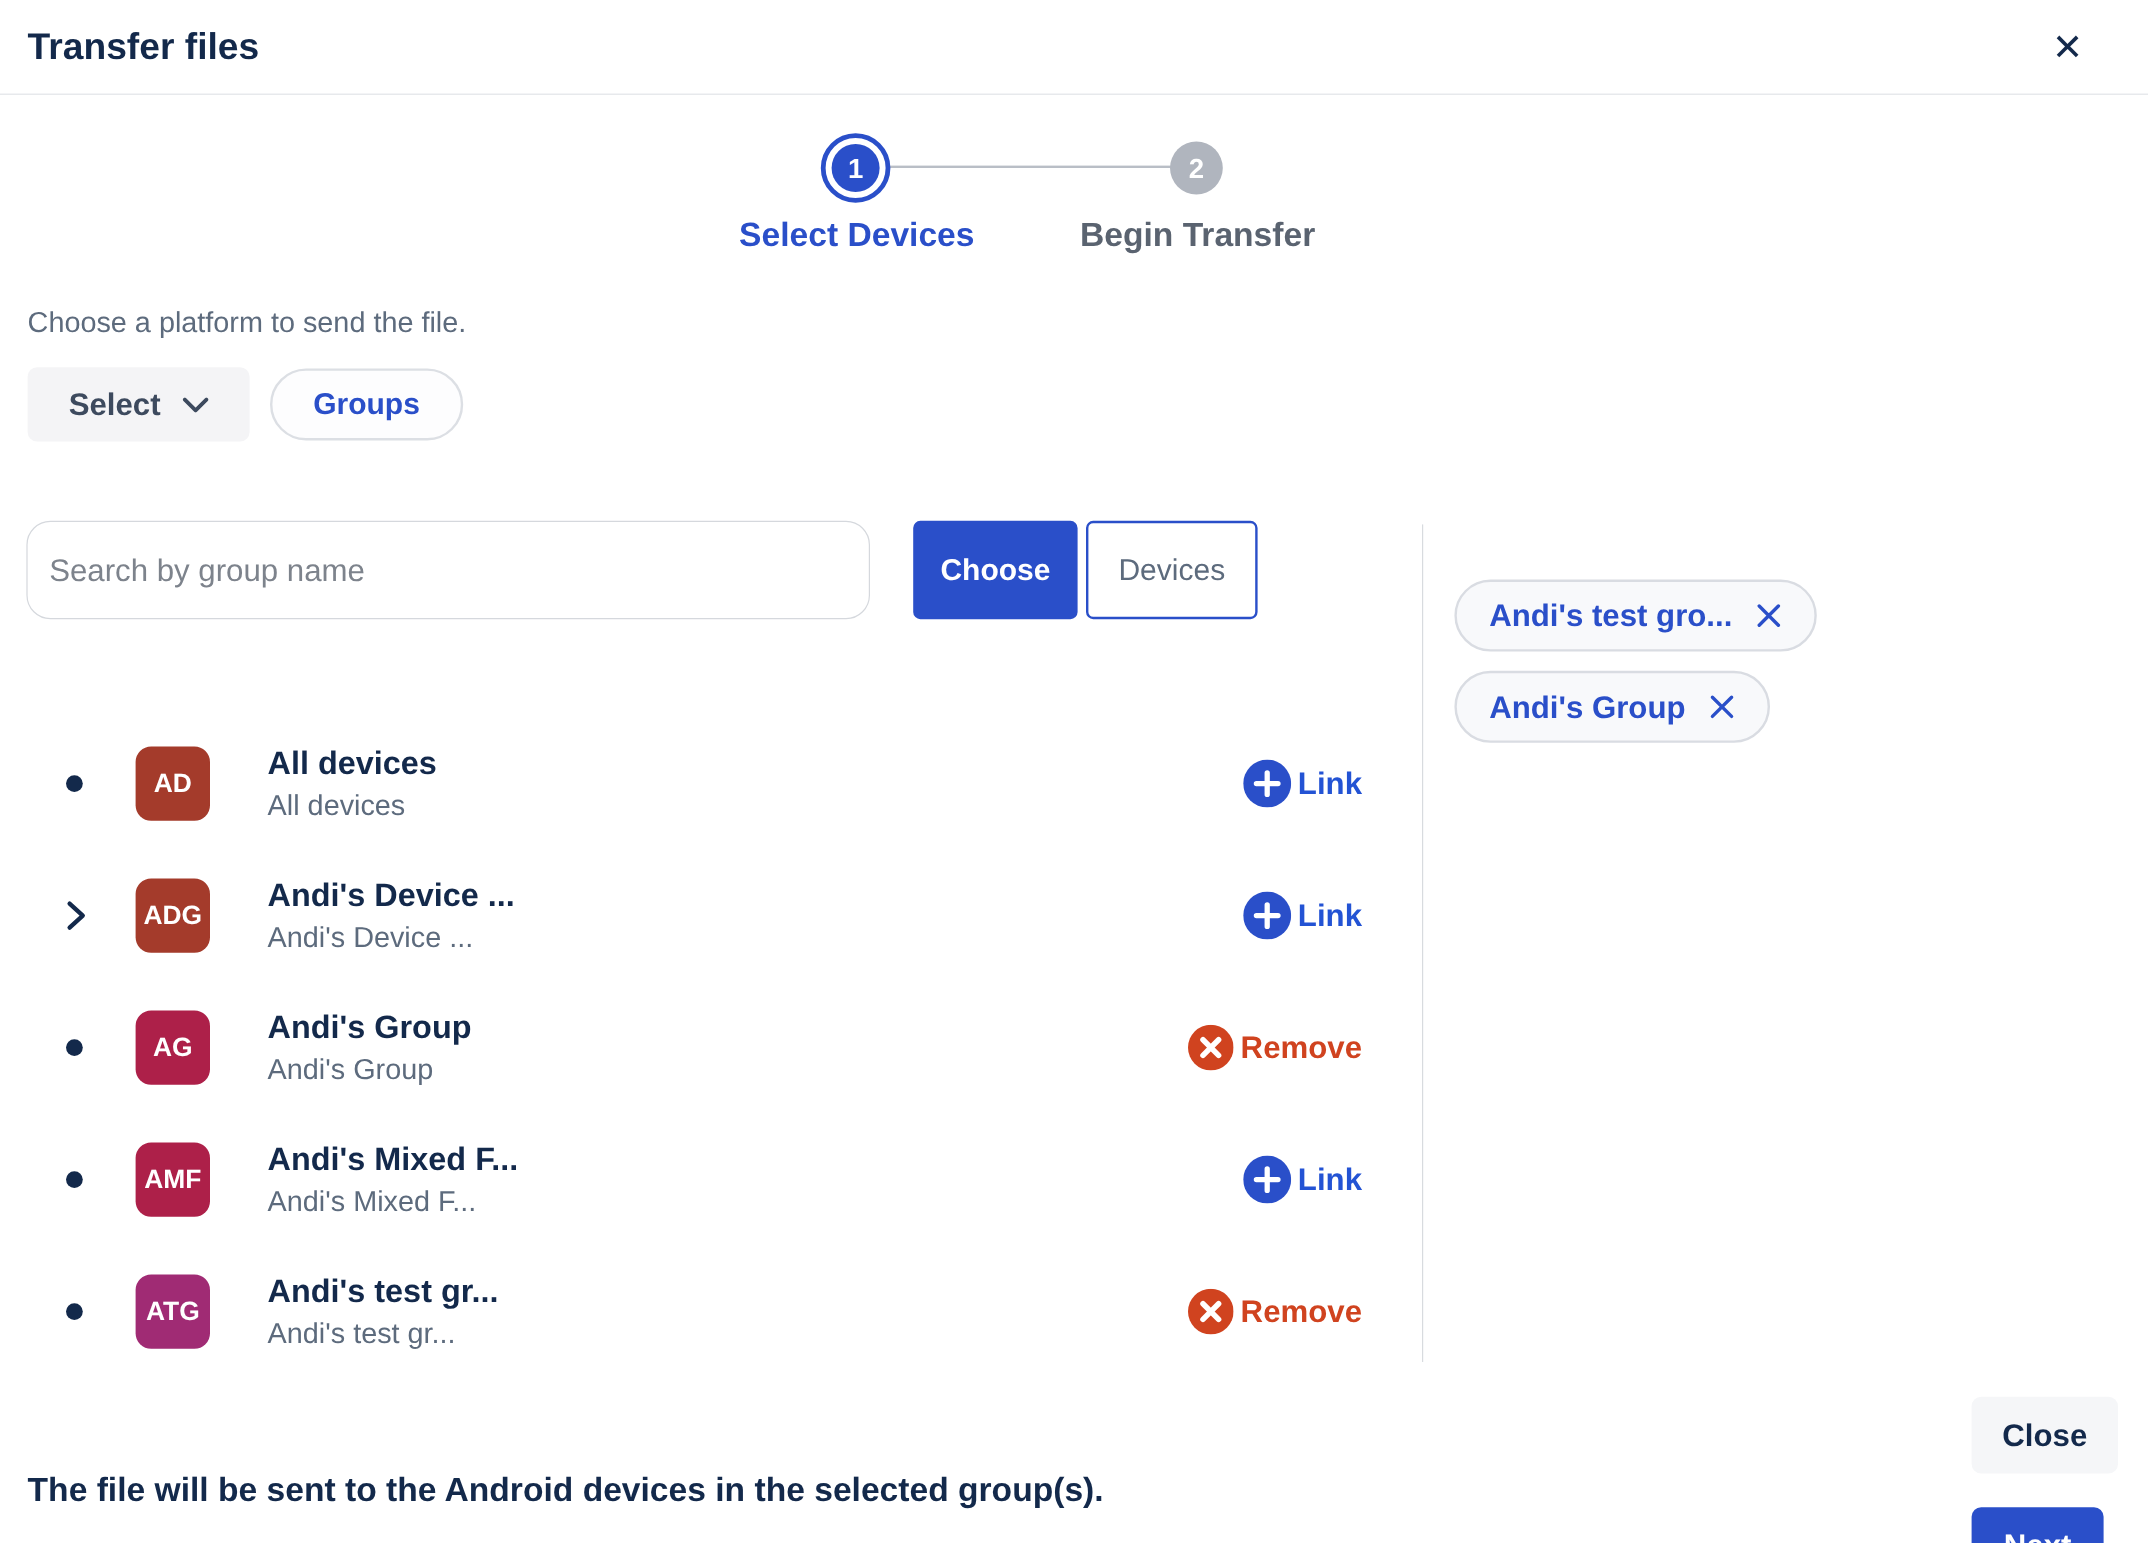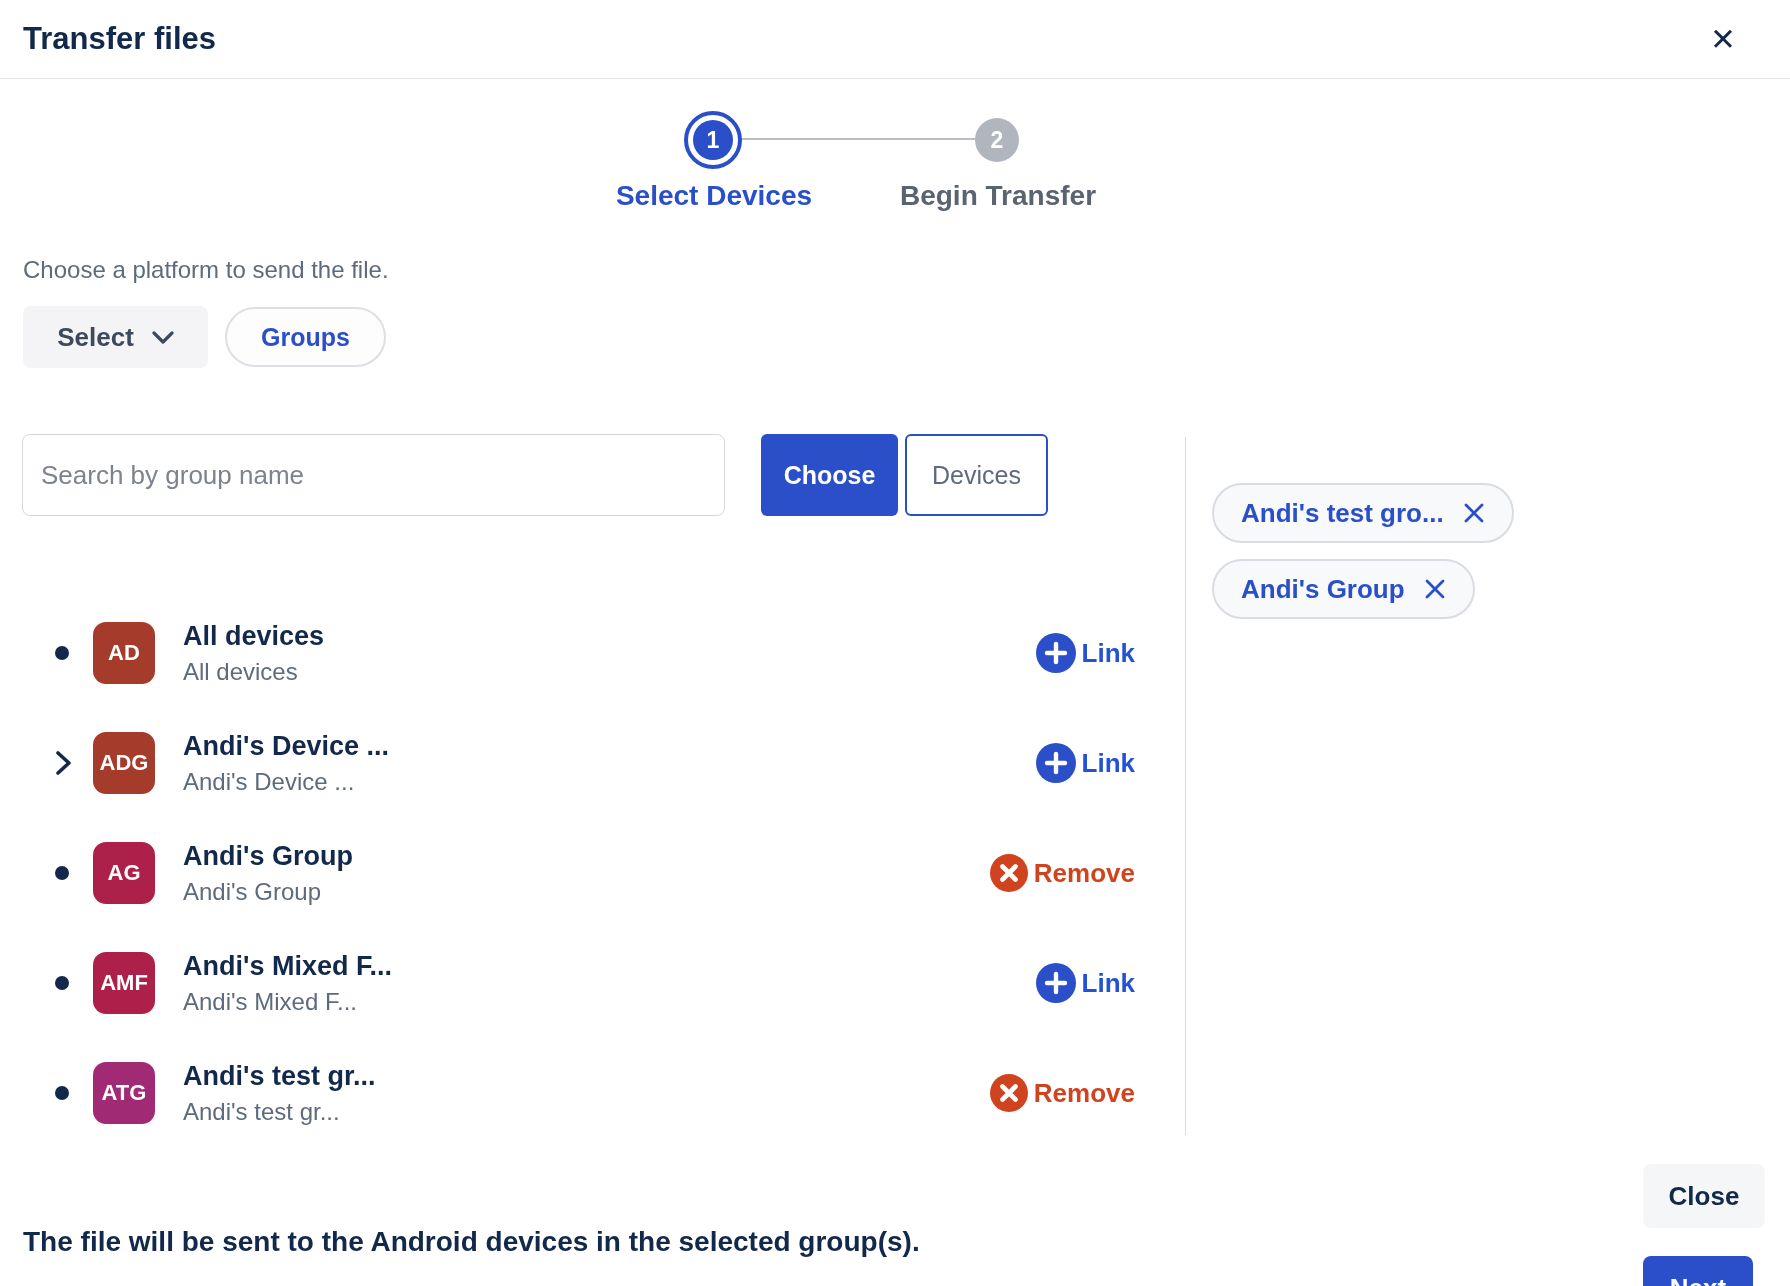--- a/index.html
+++ b/index.html
@@ -38,32 +38,32 @@
   .platform-controls { margin-top:22px; display:flex; align-items:center; gap:17px; }
   .select-btn { width:185px; height:62px; background:#f4f4f6; border:none; border-radius:8px;
     display:flex; align-items:center; justify-content:center; gap:18px;
     font-family:inherit; font-size:26px; font-weight:700; color:#3d4a5e; cursor:pointer; }
   .platform-pill { height:60px; padding:0 34px; border:2px solid #dcdfe4; border-radius:32px;
     background:#fdfdfe; display:flex; align-items:center; font-size:25px; font-weight:700;
     color:#2a4fc9; cursor:pointer; }
 
   
   .search-row { position:absolute; left:22px; top:434px; display:flex; align-items:center; }
-  .search-input { width:703px; height:82px; border:1px solid #d5d8dd; border-radius:8px;
+  .search-input { width:703px; height:82px; border:1px solid #d5d8dd; border-radius:20px;
     padding:0 18px; font-family:inherit; font-size:26px; color:#333; outline:none; }
   .search-input::placeholder { color:#7d838c; }
   .tab-toggle { margin-left:36px; display:flex; gap:7px; }
   .tab-groups { width:137px; height:82px; background:#2a4fc9; color:#fff; border:none;
     border-radius:6px; font-family:inherit; font-size:25px; font-weight:600; cursor:pointer; }
   .tab-devices { width:143px; height:82px; background:#fff; color:#5d6b7d;
     border:2px solid #2a4fc9; border-radius:6px; font-family:inherit; font-size:25px; cursor:pointer; }
 
   
   .group-list { position:absolute; left:55px; top:598px; width:1080px; }
-  .group-row { height:110px; display:flex; align-items:center; }
+  .group-row { height:110px; display:flex; align-items:center;gap:20px; }
   .row-indicator { width:38px; flex:none; display:flex; align-items:center; }
   .bullet { width:14px; height:14px; border-radius:50%; background:#13294b; }
   .avatar { width:62px; height:62px; flex:none; border-radius:13px; color:#fff;
     display:flex; align-items:center; justify-content:center; font-size:22px; font-weight:600; }
   .row-text { margin-left:28px; flex:1; min-width:0; }
   .row-title { font-size:27px; font-weight:700; color:#13294b; line-height:1.2; }
   .row-sub { font-size:24px; color:#5d6b7d; margin-top:5px; }
   .row-action { display:flex; align-items:center; gap:6px; cursor:pointer; background:none; border:none; font-family:inherit; padding:0; }
   .action-label { font-size:26px; font-weight:700; }
   .action-label.link { color:#2353d4; }

